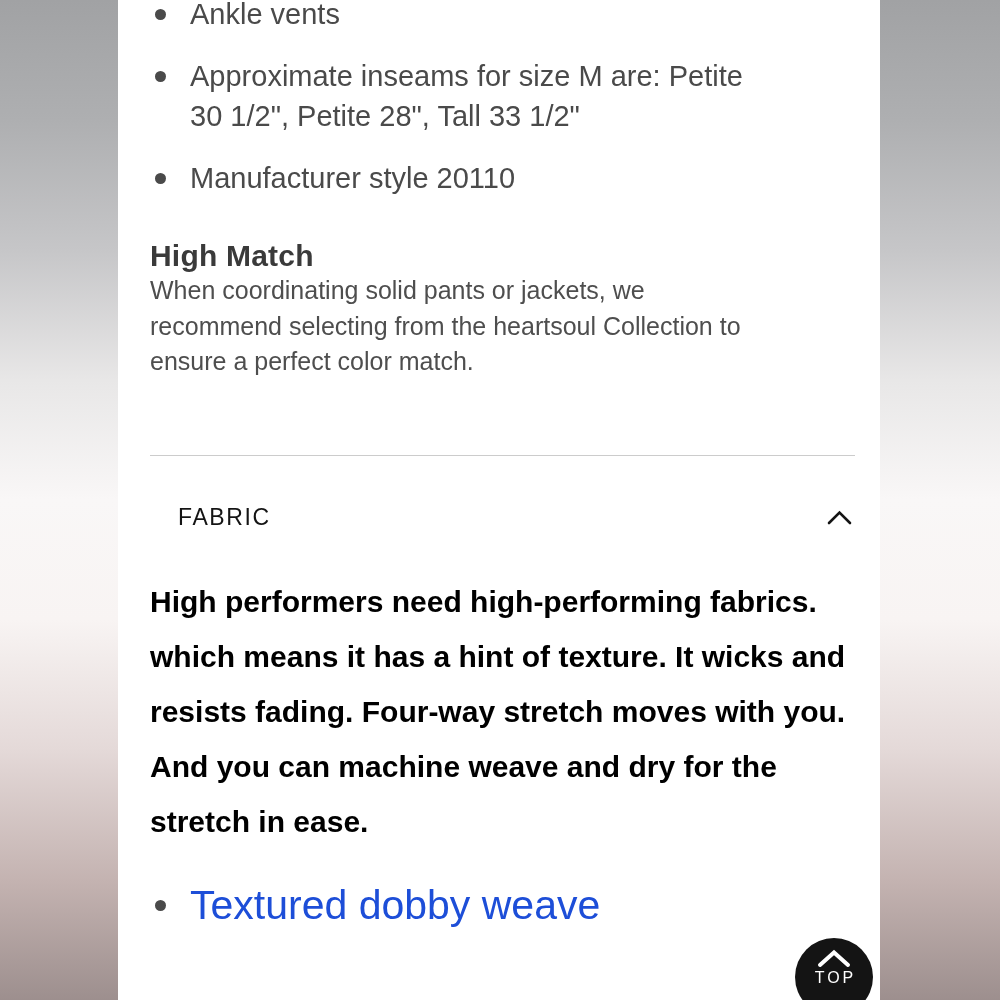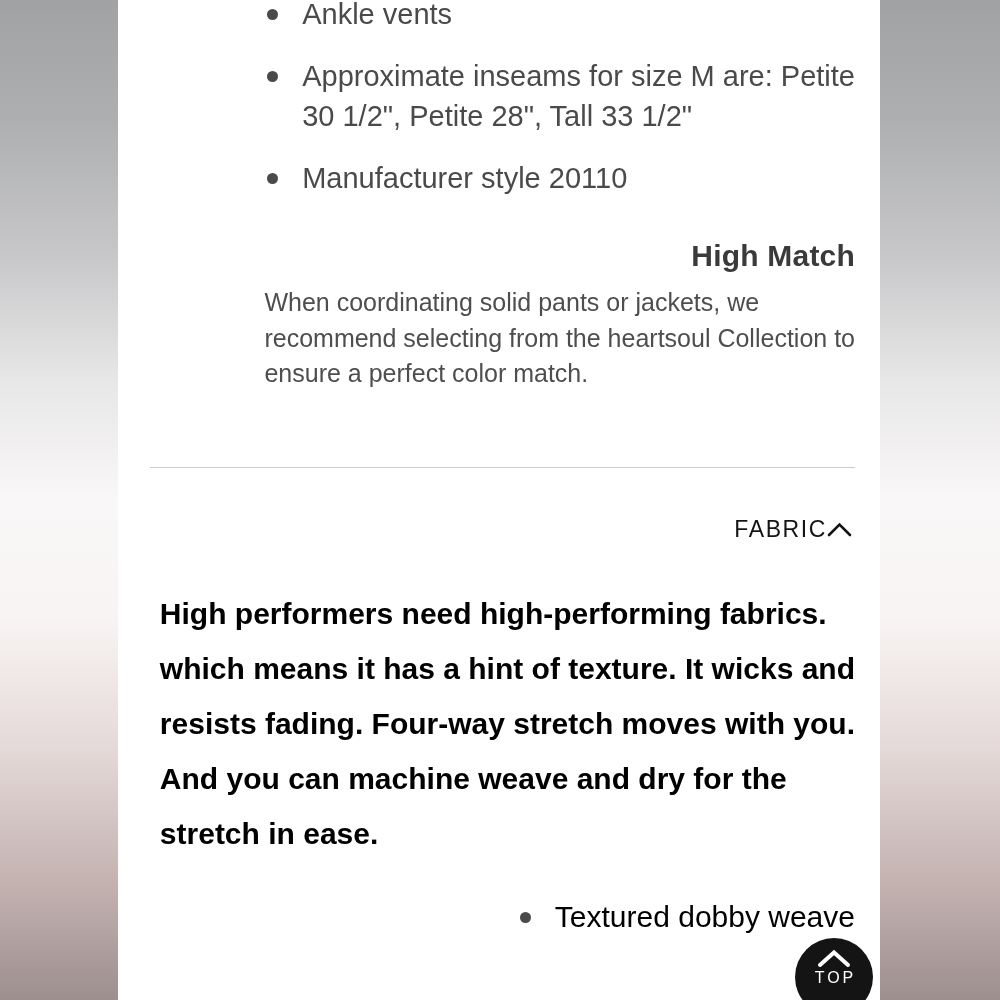--- a/index.html
+++ b/index.html
@@ -39,21 +39,20 @@
     position: absolute;
     left: 118px;
     top: 0;
     width: 762px;
     height: 1000px;
     background: #ffffff;
     box-sizing: border-box;
     padding: 0 25px 0 32px;
     display: flex;
     flex-direction: column;
-    align-items: flex-end;
   }
 
   ul.detail-list {
     list-style: none;
     margin: -6px 0 0 0;
     padding: 0;
   }
   li.bullet-item {
     display: flex;
     align-items: flex-start;
@@ -78,21 +77,20 @@
 
   h3.color-match-heading {
     margin: 40px 0 0 0;
     font-size: 30px;
     line-height: 35px;
     font-weight: bold;
     color: #3a3a3a;
     letter-spacing: 0.2px;
   }
   .cm-body {
-    margin-top: 12px;
     font-size: 25px;
     line-height: 35.5px;
     color: #4e4e4e;
   }
 
   .divider {
     margin-top: 75px;
     height: 1.5px;
     background: #cccccc;
     width: 100%;
@@ -124,23 +122,23 @@
   .fabric-body {
     margin-top: 40px;
     font-size: 30px;
     line-height: 55px;
     color: #000000;
     font-weight: bold;
   }
 
   ul.fabric-list { margin-top: 36px; }
   ul.fabric-list .bullet-text {
-    font-size: 30px;
+    font-size: 41px;
     line-height: 40px;
-    color: #000000;
+    color: #1d4ed8;
   }
   ul.fabric-list .bullet-dot { margin-top: 15px; }
 
   .top-btn {
     position: absolute;
     left: 795px;
     top: 938px;
     width: 78px;
     height: 78px;
     border-radius: 50%;

